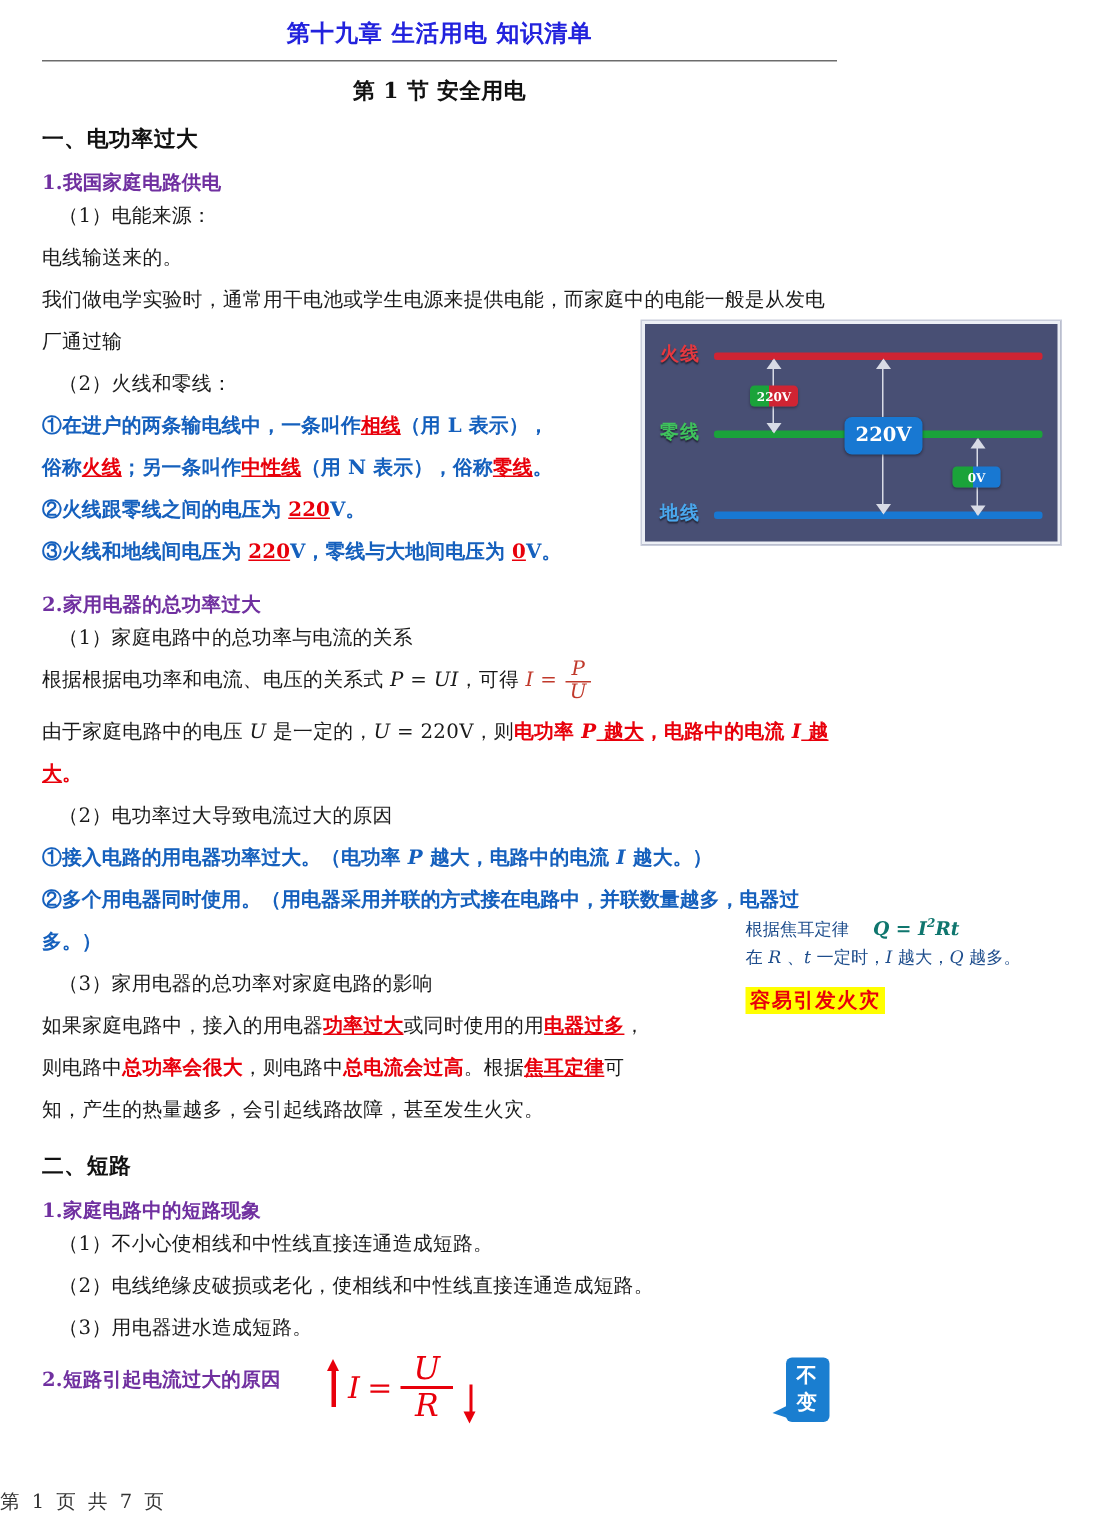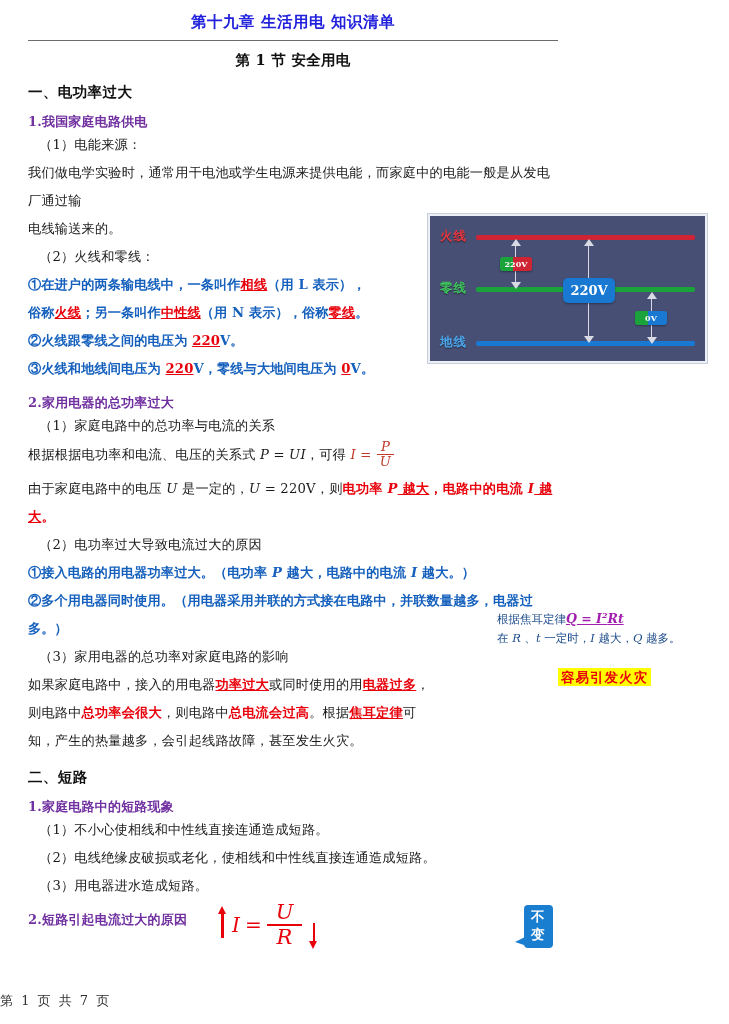--- a/index.html
+++ b/index.html
@@ -175,29 +175,29 @@
     position: absolute;
     left: 497px;
     top: 606px;
     width: 215px;
     font-size: 11.5px;
     line-height: 19px;
     color: #1e4d8c;
   }
   .joule-note .row1 { white-space: nowrap; }
   .joule-note .formula {
-    color: #a21caf;
+    color: #0f766e;
     font-weight: bold;
     font-style: italic;
+    margin-left: 16px;
     font-size: 12.5px;
-    text-decoration: underline;
   }
   .joule-note .hlrow {
-    text-align: center;
-    margin-top: 20px;
+    text-align: left;
+    margin-top: 10px;
   }
   .joule-note .hlbox {
     background: #ffff00;
     color: #e8000b;
     font-weight: bold;
     font-size: 13.5px;
     padding: 1px 3px;
     letter-spacing: 1px;
   }
   sup.exp { font-size: 8px; vertical-align: super; }
@@ -310,22 +310,22 @@
 <div class="page">
 
   <div class="doc-title">第十九章  生活用电  知识清单</div>
   <hr class="title-rule">
   <div class="section-title">第 1 节  安全用电</div>
 
   <div class="h1cn">一、电功率过大</div>
   <div class="h2cn">1.我国家庭电路供电</div>
 
   <div class="para indent">（1）电能来源：</div>
+  <div class="para">电线输送来的。</div>
   <div class="para">我们做电学实验时，通常用干电池或学生电源来提供电能，而家庭中的电能一般是从发电厂通过输</div>
-  <div class="para">电线输送来的。</div>
   <div class="para indent">（2）火线和零线：</div>
 
   <div class="blue-bold">
     <span>①在进户的两条输电线中，一条叫作</span><span class="red-u">相线</span><span>（用 L 表示），</span>
   </div>
   <div class="blue-bold">
     <span>俗称</span><span class="red-u">火线</span><span>；另一条叫作</span><span class="red-u">中性线</span><span>（用 N 表示），俗称</span><span class="red-u">零线</span><span>。</span>
   </div>
   <div class="blue-bold">
     <span>②火线跟零线之间的电压为 </span><span class="red-u">220</span><span>V。</span>

